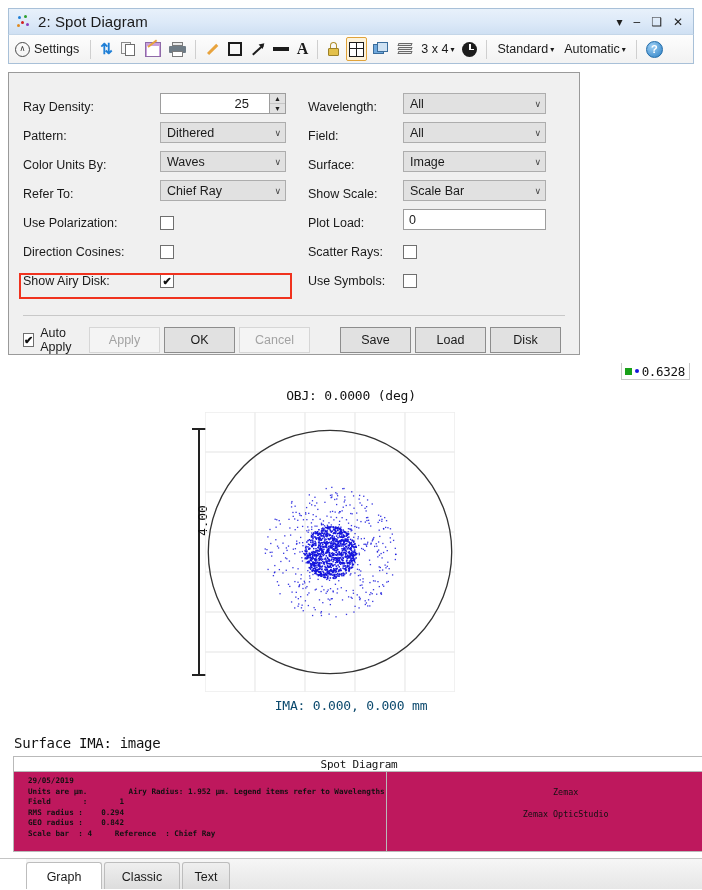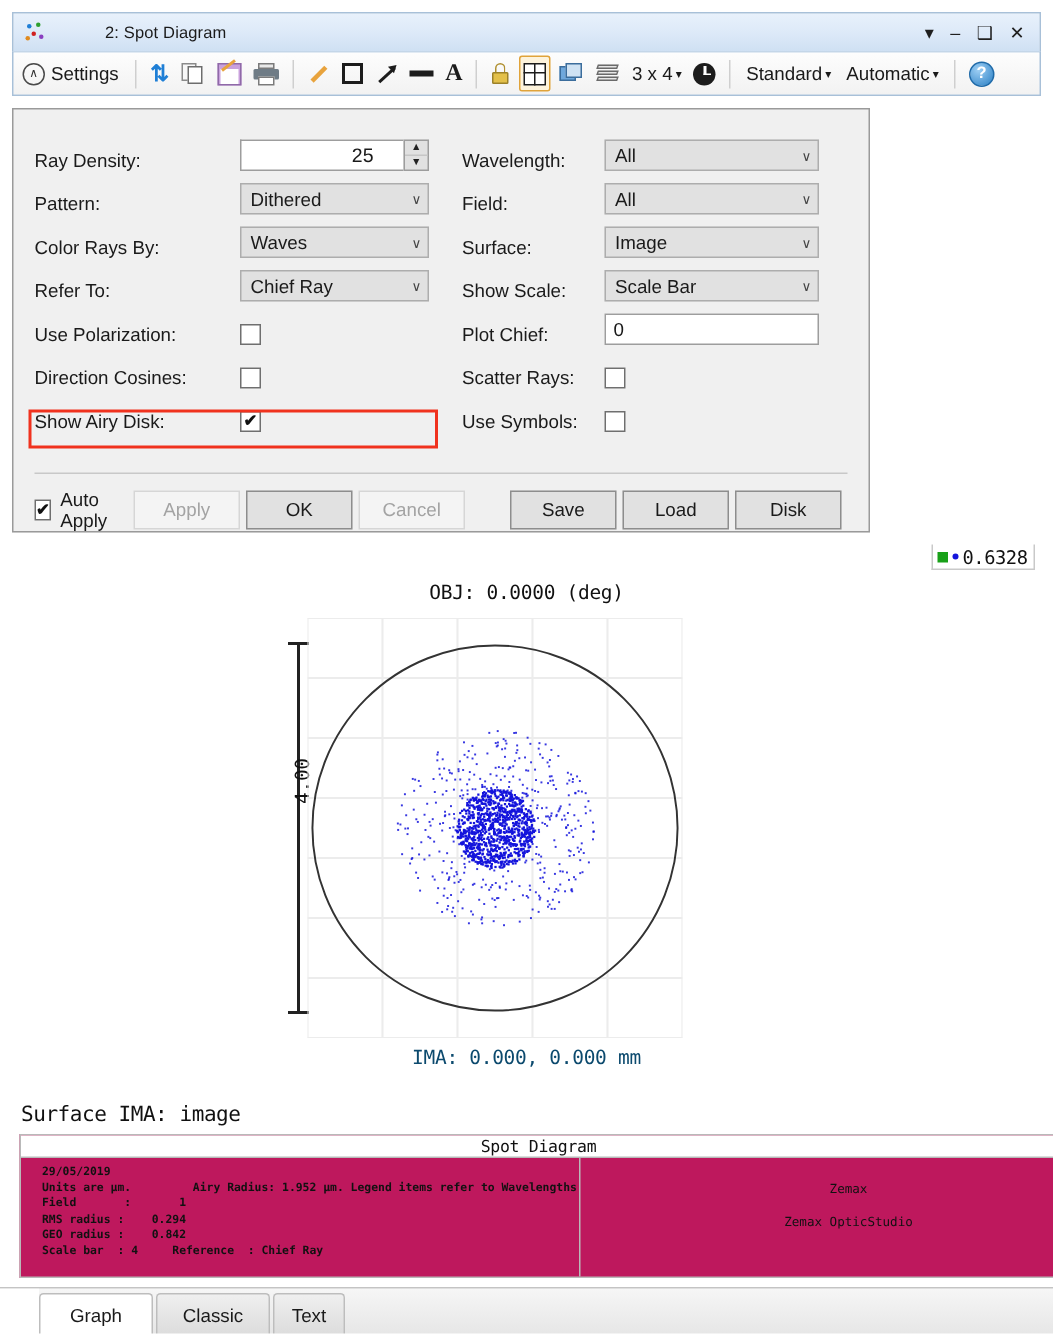--- a/index.html
+++ b/index.html
@@ -25,23 +25,22 @@
     display: flex; align-items: center;
   }
   .tb-icon {
     width: 18px; height: 18px; margin-left: 6px; margin-right: 5px;
     position: relative; flex: none;
   }
   .tb-icon i {
     position: absolute; width: 3px; height: 3px; border-radius: 50%;
   }
   .tb-title {
-    font-size: 11px; color: #1a1a1a; letter-spacing: .1px;
+    font-size: 15px; color: #1a1a1a; letter-spacing: .1px;
     white-space: nowrap;
-    margin-left: 32px;
   }
   .tb-btns {
     margin-left: auto; display: flex; align-items: center; gap: 11px;
     padding-right: 10px; color: #1f1f1f;
   }
   .tb-btns span { font-size: 12px; line-height: 1; cursor: default; }
   .tb-caret { font-size: 9px; }
 
   
   .toolbar {
@@ -404,21 +403,21 @@
             </div>
           </div>
           <div class="frow">
             <div class="flabel">Pattern:</div>
             <div class="combo">
               <span class="cv">Dithered</span>
               <span class="cc">∨</span>
             </div>
           </div>
           <div class="frow">
-            <div class="flabel">Color Rays By:</div>
+            <div class="flabel">Color Units By:</div>
             <div class="combo">
               <span class="cv">Waves</span>
               <span class="cc">∨</span>
             </div>
           </div>
           <div class="frow">
             <div class="flabel">Refer To:</div>
             <div class="combo">
               <span class="cv">Chief Ray</span>
               <span class="cc">∨</span>
@@ -460,21 +459,21 @@
             </div>
           </div>
           <div class="frow">
             <div class="flabel">Show Scale:</div>
             <div class="combo">
               <span class="cv">Scale Bar</span>
               <span class="cc">∨</span>
             </div>
           </div>
           <div class="frow">
-            <div class="flabel">Plot Chief:</div>
+            <div class="flabel">Plot Load:</div>
             <div class="textinput">0</div>
           </div>
           <div class="frow">
             <div class="flabel">Scatter Rays:</div>
             <div class="chk off">✔</div>
           </div>
           <div class="frow">
             <div class="flabel">Use Symbols:</div>
             <div class="chk off">✔</div>
           </div>

